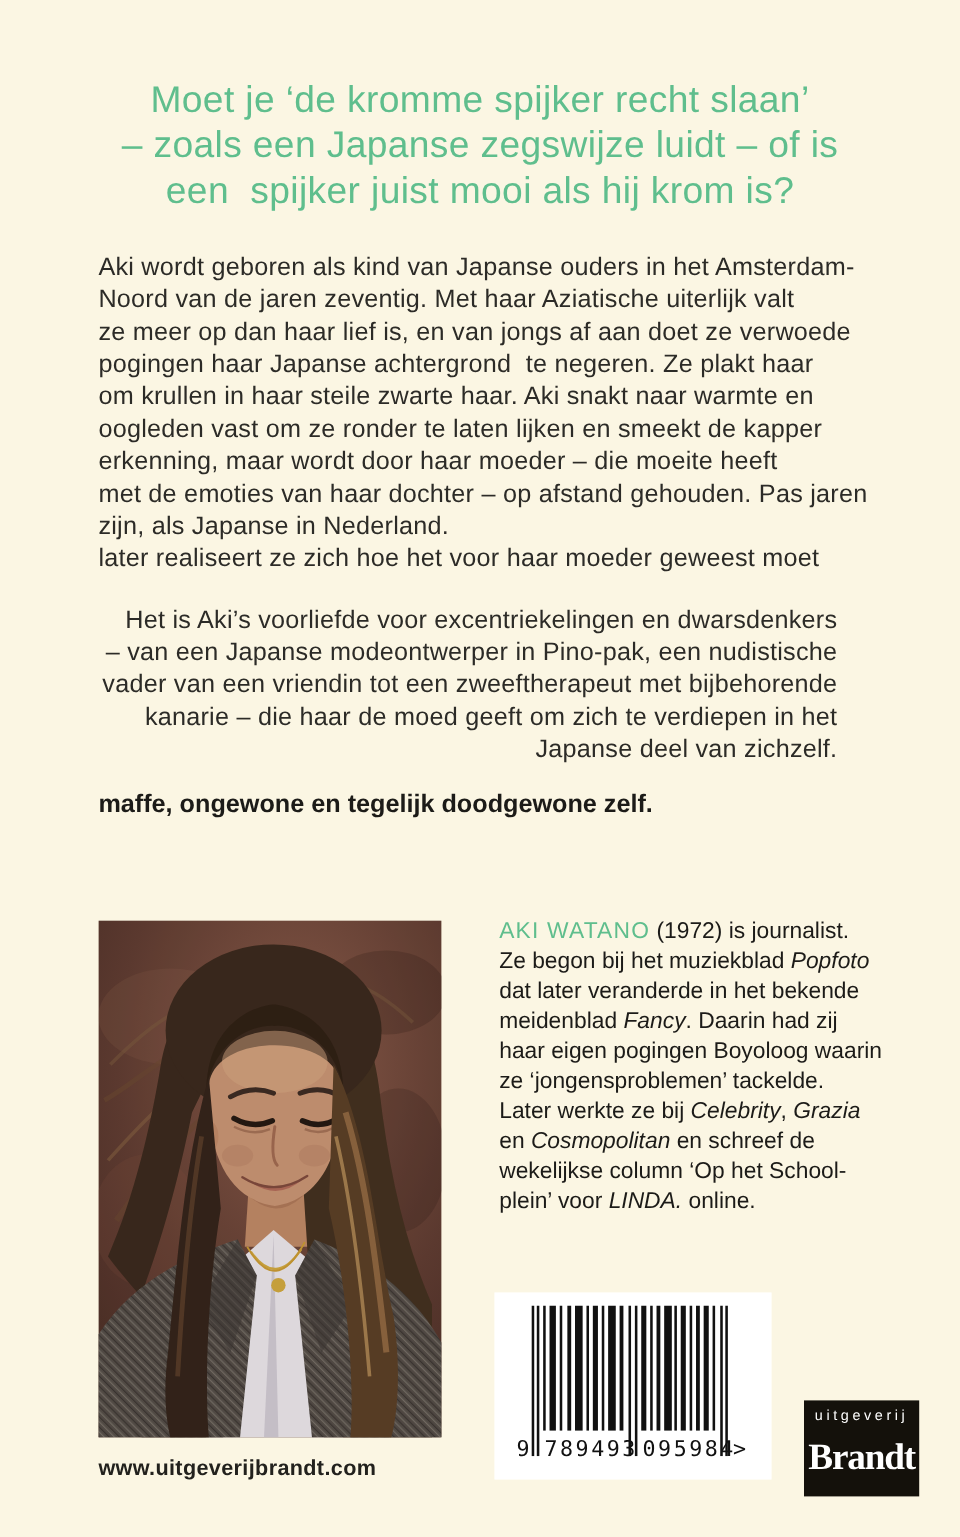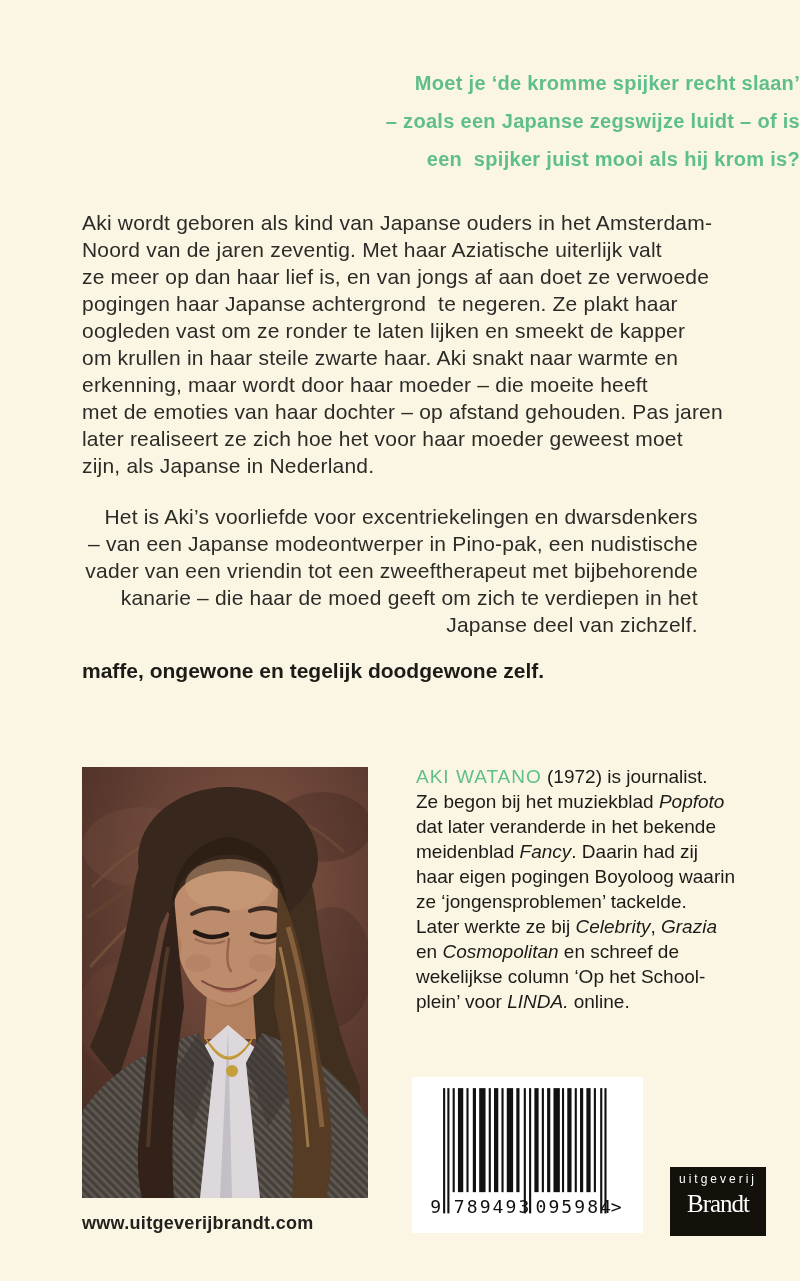--- a/index.html
+++ b/index.html
@@ -14,24 +14,24 @@
     margin:0 auto;
     background:var(--bg,#FBF6E3);
     overflow:hidden;
   }
   .line{white-space:pre;}
 
   
   .headline{
     position:absolute;
     top:64px; left:0; right:0;
-    text-align:right;
+    text-align:center;
     color:var(--accent,#5FBE8D);
-    font-size:20px;
-    font-weight:bold;
+    font-size:31px;
+    font-weight:normal;
     line-height:38px;
     letter-spacing:.3px;
   }
 
   
   .para{
     position:absolute;
     left:82px;
     color:var(--ink,#2C2B27);
     font-size:21px;
@@ -78,38 +78,38 @@
     display:flex;
     align-items:center;
     justify-content:center;
   }
   .barcode-box svg{display:block;}
 
   
   .publisher{
     position:absolute;
     left:670px; top:1167px;
-    width:96px; height:69px;
+    width:96px; height:80px;
     background:#14110B;
     color:#FFFFFF;
     text-align:center;
     overflow:hidden;
   }
   .publisher .top{
     font-size:12px;
     letter-spacing:3px;
     margin-top:5px;
     font-weight:normal;
   }
   .publisher .name{
     font-family:"Liberation Serif", serif;
-    font-weight:normal;
-    font-size:25px;
+    font-weight:bold;
+    font-size:31px;
     line-height:36px;
-    margin-top:0px;
+    margin-top:10px;
     letter-spacing:-1px;
   }
 
   
   .website{
     position:absolute;
     left:82px; top:1213px;
     color:#22211D;
     font-size:18px;
     font-weight:bold;
@@ -125,26 +125,26 @@
       <div class="line">Moet je ‘de kromme spijker recht slaan’</div>
       <div class="line">– zoals een Japanse zegswijze luidt – of is</div>
       <div class="line">een  spijker juist mooi als hij krom is?</div>
     </div>
 
   <div class="para para1">
       <div class="line">Aki wordt geboren als kind van Japanse ouders in het Amsterdam-</div>
       <div class="line">Noord van de jaren zeventig. Met haar Aziatische uiterlijk valt</div>
       <div class="line">ze meer op dan haar lief is, en van jongs af aan doet ze verwoede</div>
       <div class="line">pogingen haar Japanse achtergrond  te negeren. Ze plakt haar</div>
+      <div class="line">om krullen in haar steile zwarte haar. Aki snakt naar warmte en</div>
       <div class="line">oogleden vast om ze ronder te laten lijken en smeekt de kapper</div>
-      <div class="line">om krullen in haar steile zwarte haar. Aki snakt naar warmte en</div>
       <div class="line">erkenning, maar wordt door haar moeder – die moeite heeft</div>
       <div class="line">met de emoties van haar dochter – op afstand gehouden. Pas jaren</div>
+      <div class="line">zijn, als Japanse in Nederland.</div>
       <div class="line">later realiseert ze zich hoe het voor haar moeder geweest moet</div>
-      <div class="line">zijn, als Japanse in Nederland.</div>
     </div>
 
   <div class="para para2">
       <div class="line">Het is Aki’s voorliefde voor excentriekelingen en dwarsdenkers</div>
       <div class="line"> – van een Japanse modeontwerper in Pino-pak, een nudistische</div>
       <div class="line">vader van een vriendin tot een zweeftherapeut met bijbehorende</div>
       <div class="line">kanarie – die haar de moed geeft om zich te verdiepen in het</div>
       <div class="line">Japanse deel van zichzelf.</div>
     </div>
 

